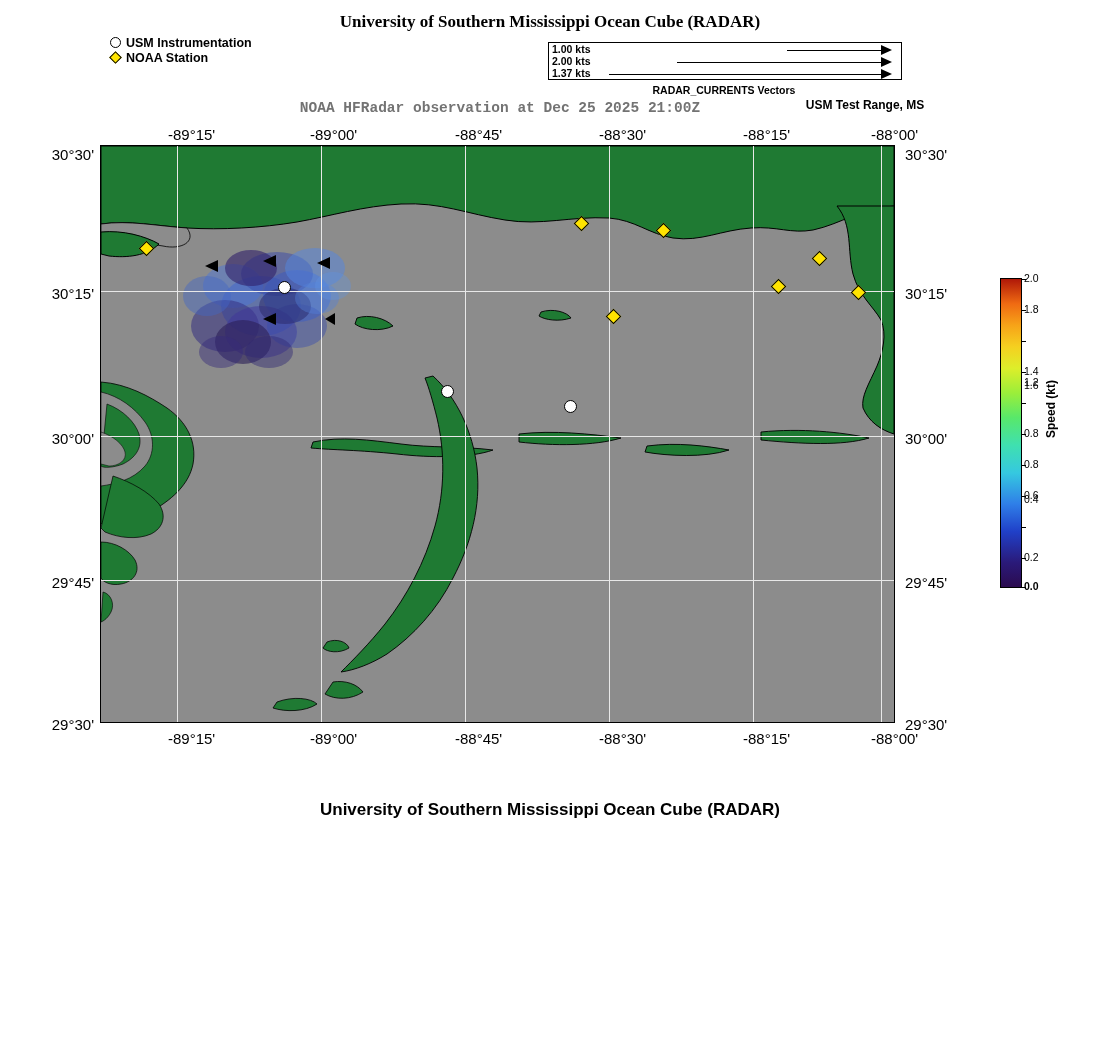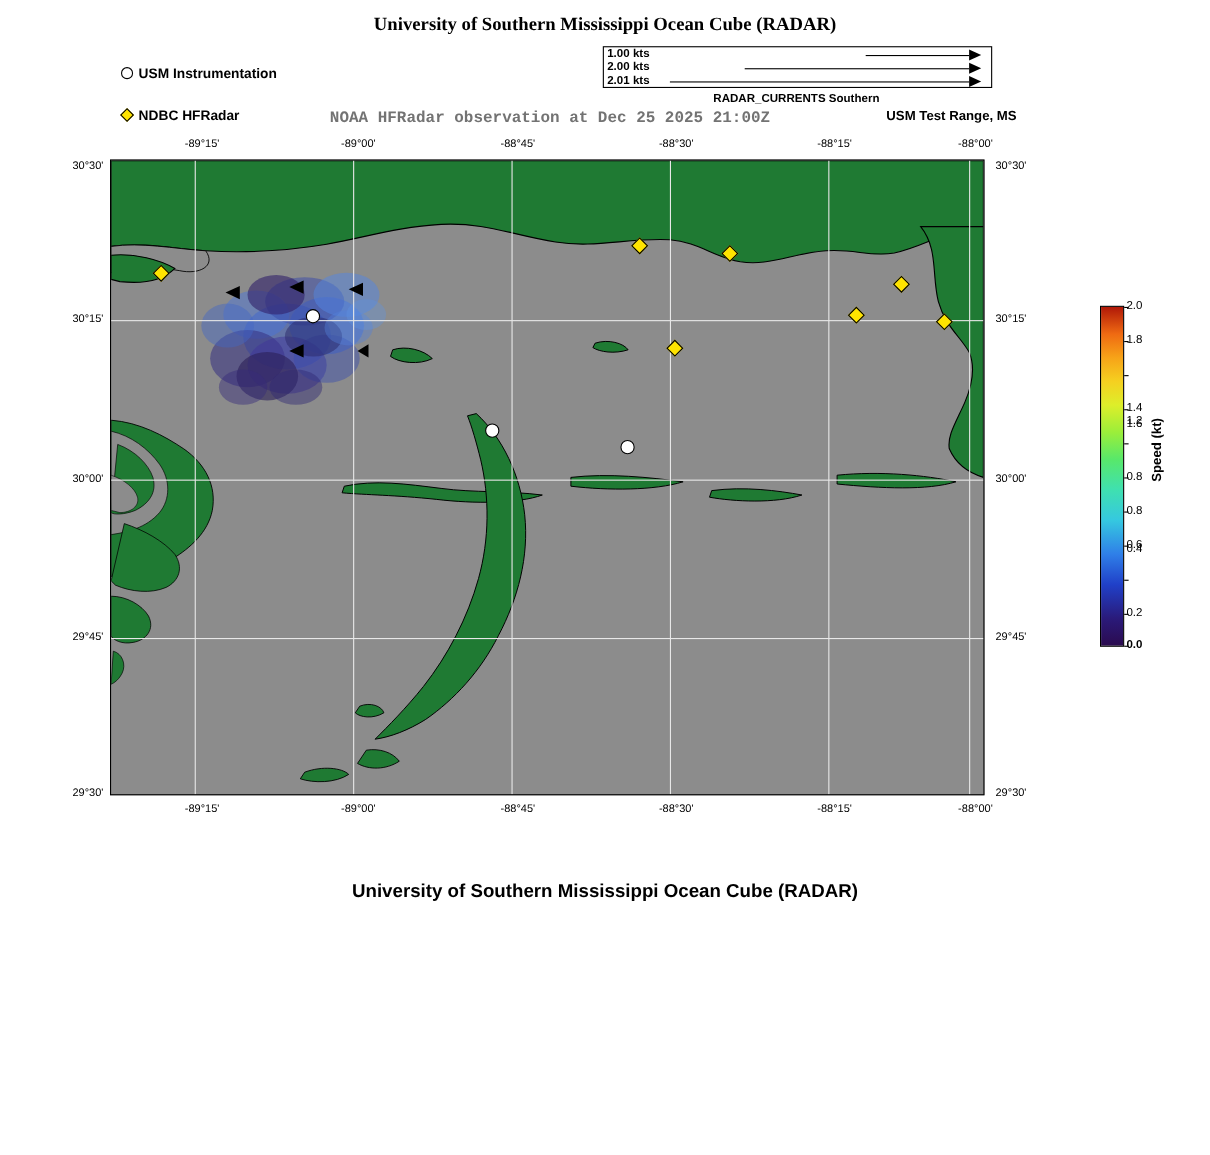--- a/index.html
+++ b/index.html
@@ -8,21 +8,21 @@
   #title-main{
     left:0;top:12px;width:1100px;text-align:center;
     font-family:"Liberation Serif",serif;font-weight:bold;font-size:17px;color:#000;
   }
   #footer-title{
     left:0;top:800px;width:1100px;text-align:center;
     font-family:"Liberation Sans",sans-serif;font-weight:bold;font-size:17px;color:#000;
   }
   
   #legend{left:108px;top:36px;width:240px;}
-  .legend-row{display:flex;align-items:center;height:14px;margin-bottom:1px;margin-top:24px;}
+  .legend-row{display:flex;align-items:center;height:14px;margin-bottom:1px;}
   .legend-sym{width:18px;height:14px;position:relative;}
   .legend-label{font-size:12.5px;font-weight:bold;color:#000;line-height:14px;}
   .circ-sym{
     position:absolute;left:2px;top:1px;width:11px;height:11px;border-radius:50%;
     background:#ffffff;border:1.6px solid #000;box-sizing:border-box;
   }
   .diam-sym{
     position:absolute;left:3px;top:2px;width:9px;height:9px;background:#ffe400;
     border:1.2px solid #000;box-sizing:border-box;transform:rotate(45deg);
   }
@@ -36,21 +36,21 @@
     border-bottom:5px solid transparent;border-left:11px solid #000;
   }
   #veckey-caption{left:548px;top:84px;width:352px;text-align:center;font-size:10.5px;font-weight:bold;color:#000;}
   #obs-line{left:150px;top:100px;width:700px;text-align:center;font-family:Liberation Mono, monospace;font-weight:bold;font-size:14.5px;color:#737373;}
   #range-label{left:700px;top:98px;width:330px;text-align:center;font-size:12px;font-weight:bold;color:#000;}
   
   #map-frame{left:100px;top:145px;width:795px;height:578px;border:1px solid #000;background:#8c8c8c;box-sizing:border-box;overflow:hidden;}
   #land{position:absolute;left:0;top:0;width:793px;height:576px;}
   .grid-v{position:absolute;top:0;width:1px;height:576px;background:#e8e8e8;}
   .grid-h{position:absolute;left:0;height:1px;width:793px;background:#e8e8e8;}
-  .tick-lbl{position:absolute;font-size:10px;color:#000;white-space:nowrap;}
+  .tick-lbl{position:absolute;font-size:15px;color:#000;white-space:nowrap;}
   .tick-top{top:126px;}
   .tick-bot{top:730px;}
   .tick-left{text-align:right;width:44px;}
   .tick-right{text-align:left;width:50px;}
   
   .stn-circle{position:absolute;width:13px;height:13px;border-radius:50%;background:#fff;border:1.8px solid #000;box-sizing:border-box;}
   .stn-diamond{position:absolute;width:11px;height:11px;background:#ffe400;border:1.3px solid #000;box-sizing:border-box;transform:rotate(45deg);}
   .vec-arrow{position:absolute;width:0;height:0;border-top:6px solid transparent;border-bottom:6px solid transparent;}
   
   #cbar{left:1000px;top:278px;width:22px;height:310px;border:1px solid #000;box-sizing:border-box;
@@ -72,42 +72,42 @@
   <div class="legend-row">
     <span class="legend-sym">
         <span class="circ-sym"></span>
       </span>
     <span class="legend-label">USM Instrumentation</span>
   </div>
   <div class="legend-row">
     <span class="legend-sym">
         <span class="diam-sym"></span>
       </span>
-    <span class="legend-label">NDBC HFRadar</span>
+    <span class="legend-label">NOAA Station</span>
   </div>
 </div>
 
 <div class="abs" id="veckey">
   <div class="veckey-row" style="top:1px;">
     <span class="veckey-lbl">1.00 kts</span>
     <span class="veckey-line" style="left:238px;top:6px;width:94px;"></span>
     <span class="veckey-arrow" style="left:332px;top:1px;"></span>
   </div>
   <div class="veckey-row" style="top:13px;">
     <span class="veckey-lbl">2.00 kts</span>
     <span class="veckey-line" style="left:128px;top:6px;width:204px;"></span>
     <span class="veckey-arrow" style="left:332px;top:1px;"></span>
   </div>
   <div class="veckey-row" style="top:25px;">
-    <span class="veckey-lbl">2.01 kts</span>
+    <span class="veckey-lbl">1.37 kts</span>
     <span class="veckey-line" style="left:60px;top:6px;width:272px;"></span>
     <span class="veckey-arrow" style="left:332px;top:1px;"></span>
   </div>
 </div>
-<div class="abs" id="veckey-caption">RADAR_CURRENTS Southern</div>
+<div class="abs" id="veckey-caption">RADAR_CURRENTS Vectors</div>
 
 <div class="abs" id="obs-line">NOAA HFRadar observation at Dec 25 2025 21:00Z</div>
 <div class="abs" id="range-label">USM Test Range, MS</div>
 
 <div class="abs tick-lbl tick-top" style="left:168px;">-89°15'</div>
 <div class="abs tick-lbl tick-top" style="left:310px;">-89°00'</div>
 <div class="abs tick-lbl tick-top" style="left:455px;">-88°45'</div>
 <div class="abs tick-lbl tick-top" style="left:599px;">-88°30'</div>
 <div class="abs tick-lbl tick-top" style="left:743px;">-88°15'</div>
 <div class="abs tick-lbl tick-top" style="left:871px;">-88°00'</div>

